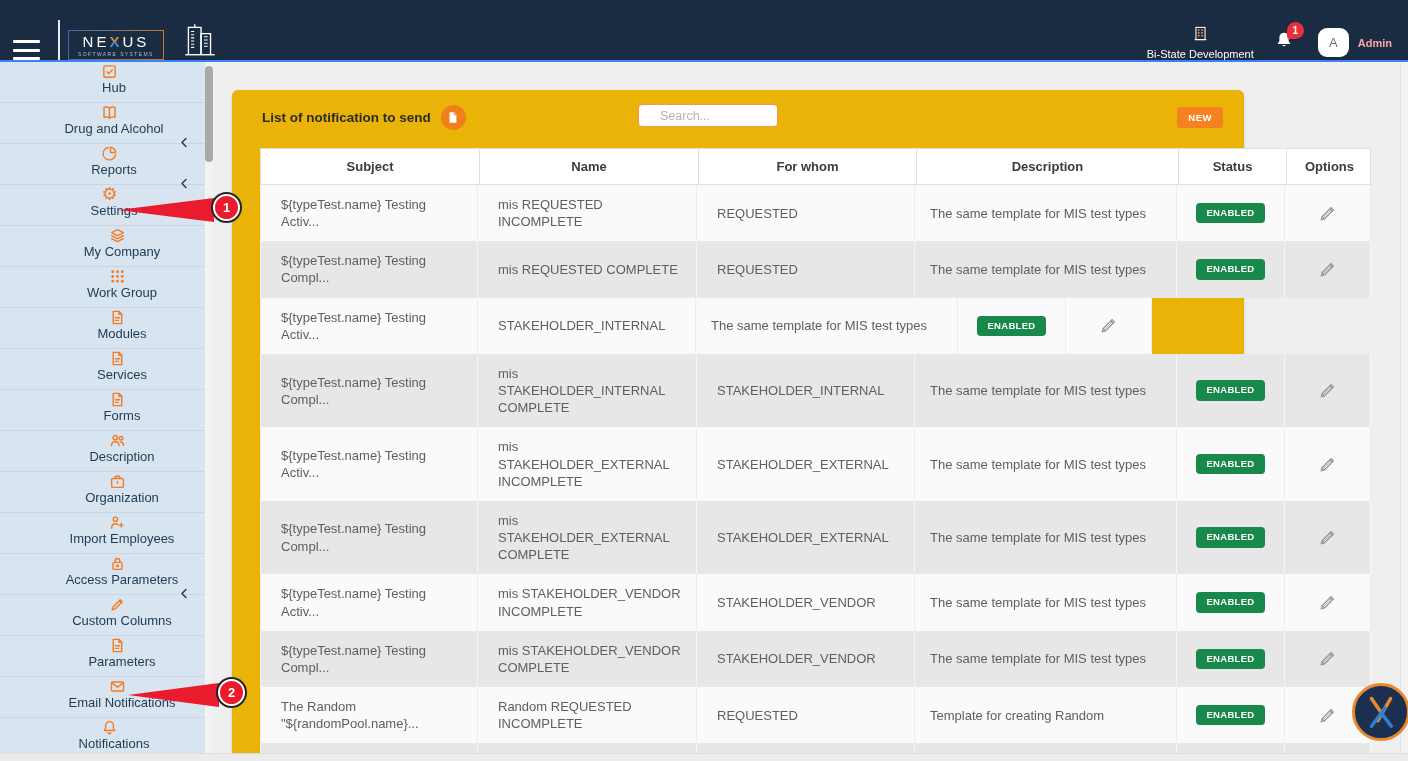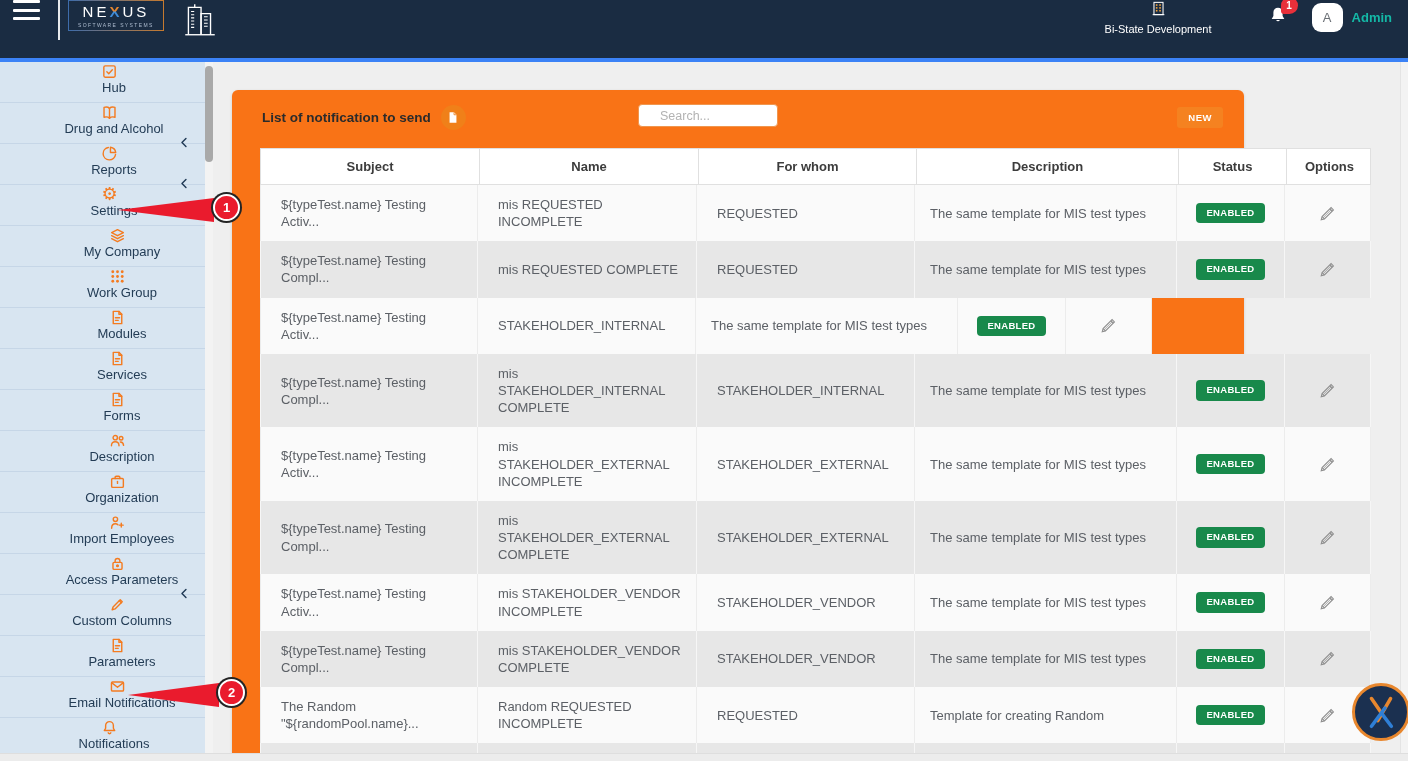--- a/index.html
+++ b/index.html
@@ -1,64 +1,64 @@
 <!DOCTYPE html>
 <html><head>
 <meta charset="utf-8">
 <style>
   * { box-sizing: border-box; margin: 0; padding: 0; }
   html,body { width:1408px; height:761px; overflow:hidden; }
   body { font-family:"Liberation Sans", sans-serif; background:#efefef; position:relative; }
 
   
   #navbar { position:absolute; left:0; top:0; width:1408px; height:62px;
-            background:#1a2c42; border-bottom:4px solid #3b82f6;
-            display:flex; align-items:flex-start; z-index:30; }
+            background:#1a2c42; border-bottom:2px solid #3b82f6;
+            display:flex; align-items:flex-end; z-index:30; }
   .hamburger { width:27px; height:20px; margin-left:13px; display:flex; flex-direction:column;
                justify-content:space-between; cursor:pointer; }
   .hamburger span { display:block; height:3px; background:#fff; border-radius:1px; }
   .nav-sep { width:2px; height:40px; background:rgba(255,255,255,.9); margin:0 8px 0 18px; }
   .brand-box { border:1px solid; border-image:linear-gradient(90deg,#3d6cab,#c67a2e) 1;
                padding:3px 9px 2px; text-align:center; }
   .brand-word { color:#fff; font-size:15px; letter-spacing:3px; line-height:1.1; }
   .brand-x { background:linear-gradient(180deg,#e8872e 48%, #3f8cd9 52%);
              -webkit-background-clip:text; background-clip:text; color:transparent; font-weight:bold; }
   .brand-sub { font-size:5px; letter-spacing:1.4px; color:#aebdd0; margin-top:1px; }
   .big-buildings { margin-left:16px; display:flex; align-items:center; }
 
   .nav-right { margin-left:auto; display:flex; align-items:center; padding-right:16px; }
-  .tenant { display:flex; flex-direction:column; align-items:center; margin-right:56px; cursor:pointer; }
+  .tenant { display:flex; flex-direction:column; align-items:center; margin-right:20px; cursor:pointer; }
   .tenant-label { color:#fff; font-size:11px; margin-top:2px; }
   .bell-wrap { position:relative; margin-right:24px; cursor:pointer; }
   .nav-badge { position:absolute; top:-8px; right:-10px; min-width:17px; height:17px;
                background:#e8303a; color:#fff; font-size:10px; font-weight:bold;
                border-radius:50% 50% 50% 3px; display:flex; align-items:center; justify-content:center; }
   .avatar { width:31px; height:29px; background:#fff; border-radius:9px; display:flex;
             align-items:center; justify-content:center; color:#6a6f75; font-size:13px; margin-right:9px; cursor:pointer; }
-  .nav-user { color:#14b8a6; font-weight:bold; font-size:13px; }
+  .nav-user { color:#fca5a5; font-weight:bold; font-size:11px; }
 
   
   #sidebar { position:absolute; left:0; top:62px; width:205px; height:691px;
              background:#d8e5f1; overflow:hidden; z-index:10; }
   .side-item { height:41px; display:flex; align-items:center; border-bottom:1px solid #c6d6e7;
                cursor:pointer; color:#233c55; font-size:13px;flex-direction:column; }
   .side-item.top { padding-left:14px; }
   .side-item.sub { padding-left:30px; }
   .s-icon { width:18px; height:18px; display:flex; align-items:center; justify-content:center; flex:none; }
   .gear-glyph { color:#f47b20; font-size:18px; line-height:1; font-family:"DejaVu Sans", sans-serif; }
   .s-label { margin-left:9px; white-space:nowrap; }
   .s-chev { margin-left:auto; margin-right:14px; display:flex; align-items:center; }
 
   
   #side-scroll { position:absolute; left:205px; top:62px; width:8px; height:691px; background:#f3f3f3; z-index:11; }
   #side-scroll .thumb { position:absolute; left:0; top:4px; width:8px; height:96px; background:#a9a9a9; border-radius:4px; }
 
   
   #main { position:absolute; left:213px; top:62px; width:1187px; height:699px; background:#efefef; }
-  #card { position:absolute; left:232px; top:90px; width:1012px; height:663px; background:#f97316;
+  #card { position:absolute; left:232px; top:90px; width:1012px; height:663px; background:#eab308;
           border-radius:6px 6px 0 0; box-shadow:0 1px 3px rgba(0,0,0,.14); z-index:15; }
   .card-head { position:relative; height:52px; }
   .title-wrap { position:absolute; left:30px; top:15px; display:flex; align-items:center; gap:10px; }
   .page-title { font-size:13.5px; font-weight:bold; color:#2b2b2b; }
   .doc-circle { width:25px; height:25px; border-radius:50%; background:#f08019; display:flex;
                 align-items:center; justify-content:center; cursor:pointer; }
   .search-input { position:absolute; left:406px; top:14px; width:140px; height:23px;
                   border:1px solid #f0964e; border-radius:4px; padding:0 21px; font-size:12.5px;
                   color:#666; outline:none; font-family:"Liberation Sans",sans-serif; background:#fff; }
   .search-input::placeholder { color:#b3b3b3; }

